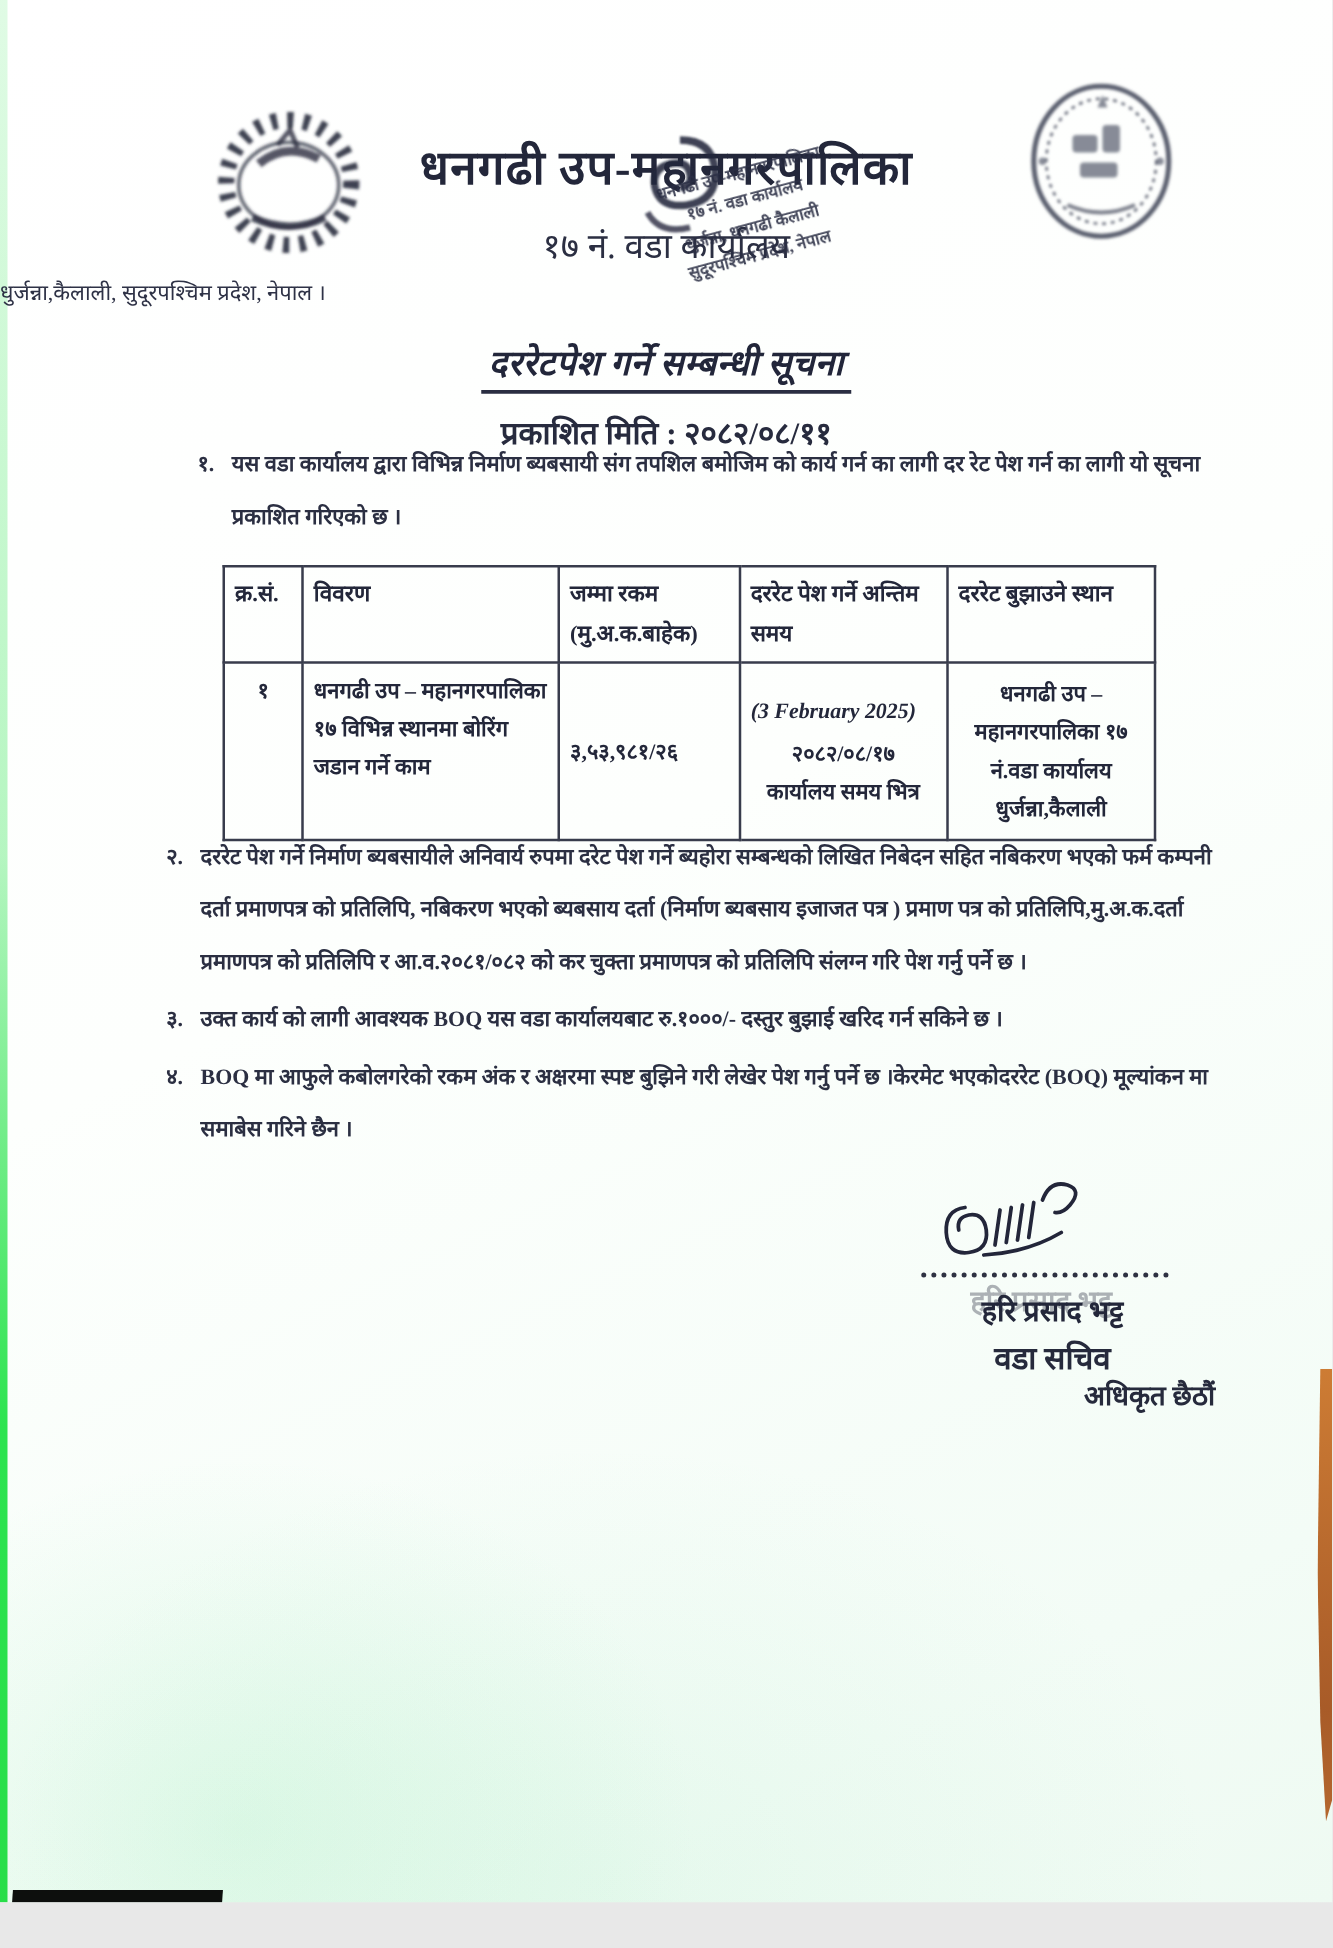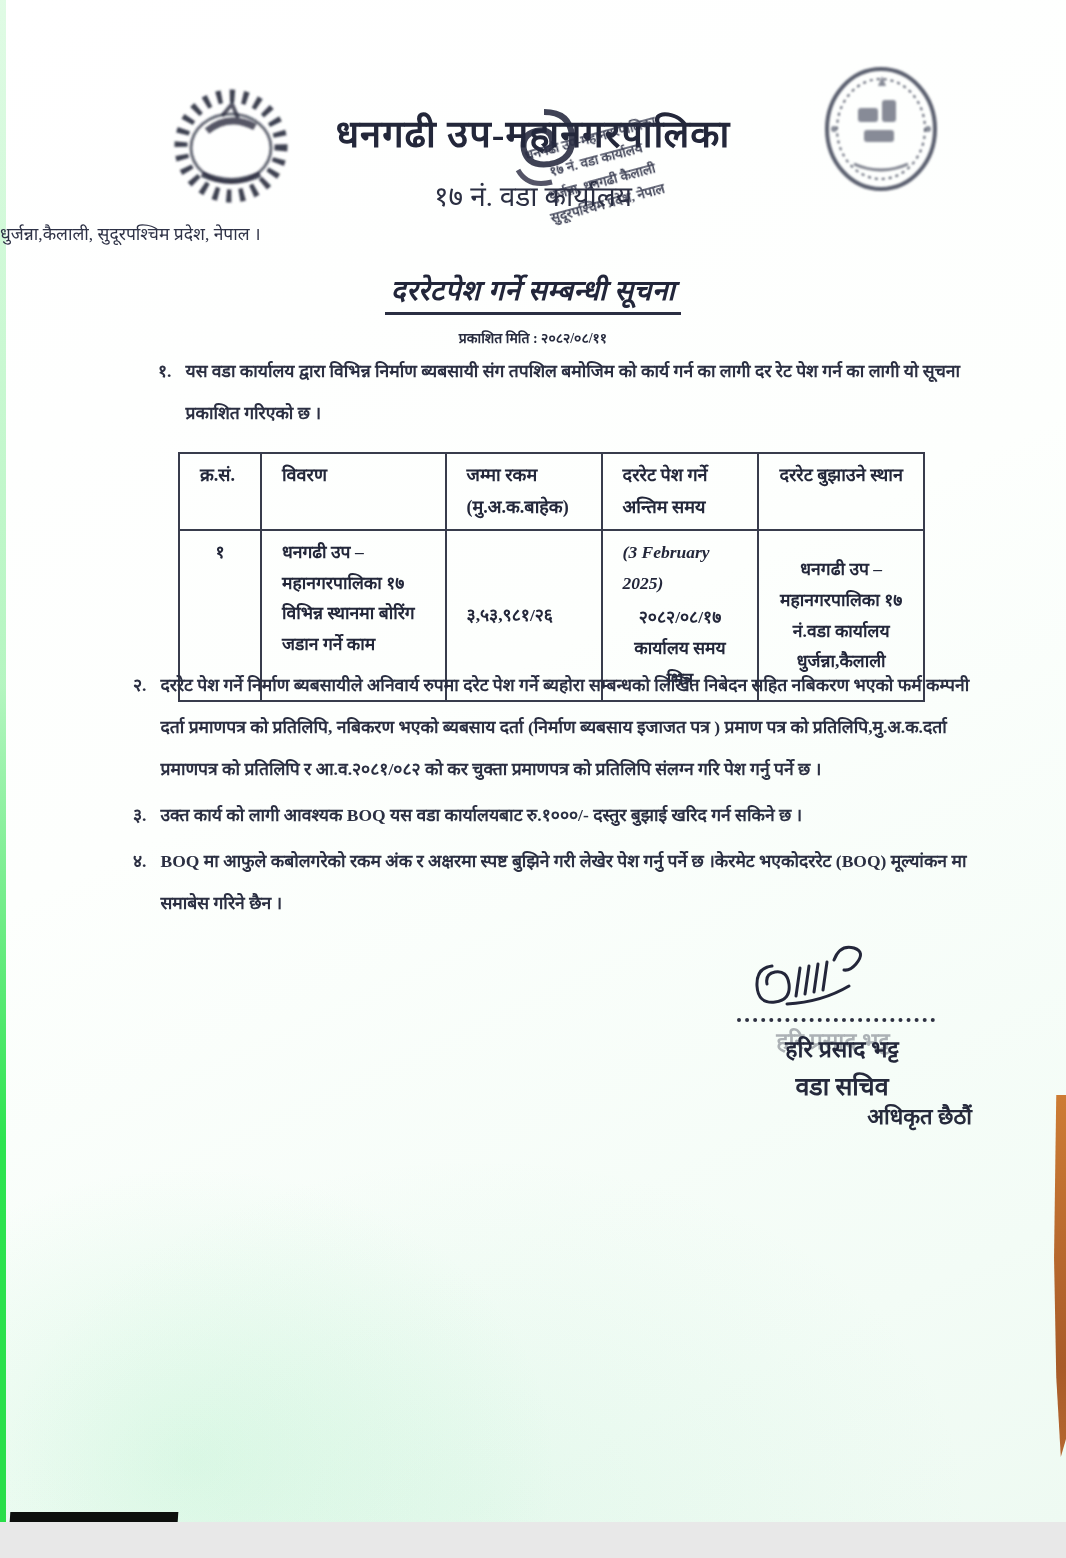--- a/index.html
+++ b/index.html
@@ -30,31 +30,31 @@
   .address-line{position:absolute;left:0;top:221px;width:100%;
     font-size:17.5px;color:#2e3246;}
   .stamp-overlay{position:absolute;left:462px;top:162px;width:260px;
     transform:rotate(-15deg);transform-origin:left top;text-align:center;
     font-size:13.5px;font-weight:bold;line-height:1.65;color:#2a2e44;opacity:.88;
     filter:blur(.3px);}
   .notice-heading{position:absolute;left:0;top:270px;width:100%;text-align:center;}
   .notice-heading span{display:inline-block;font-size:28px;font-weight:bold;color:#22263a;
     border-bottom:3px solid #2a2e42;padding:0 6px 4px 6px;letter-spacing:.5px;font-style:italic;}
   .date-line{position:absolute;left:0;top:328px;width:100%;text-align:center;
-    font-size:14px;font-weight:bold;color:#272b3e;}
+    font-size:25px;font-weight:bold;color:#272b3e;}
   
   .para{display:flex;gap:14px;font-size:17.5px;font-weight:bold;color:#2b2f42;line-height:42px;}
   .para .num{flex:0 0 auto;}
   .para1{position:absolute;left:158px;top:350px;width:818px;}
   .paras-lower{position:absolute;left:133px;top:664px;width:842px;}
   .paras-lower .para{margin-bottom:4px;}
   
   .rate-table{position:absolute;left:178px;top:452px;width:747px;border-collapse:collapse;
     font-size:17.5px;font-weight:bold;color:#23273a;}
-  .rate-table th,.rate-table td{border:2px solid #383c4c;padding:6px 20px;vertical-align:top;
+  .rate-table th,.rate-table td{border:2px solid #383c4c;padding:6px 8px;vertical-align:top;
     line-height:1.75;}
   .rate-table th{text-align:left;font-size:18px;height:55px;}
   .rate-table td{height:128px;}
   .col-sn{width:49px;text-align:center;}
   .col-desc{width:221px;}
   .col-amt{width:136px;}
   .col-dead{width:174px;text-align:center;}
   .col-loc{width:167px;text-align:center;}
   td.col-amt,td.col-dead,td.col-loc{vertical-align:middle;}
   .deadline-en{font-style:italic;font-family:"Liberation Serif",serif;display:block;text-align:left;}

